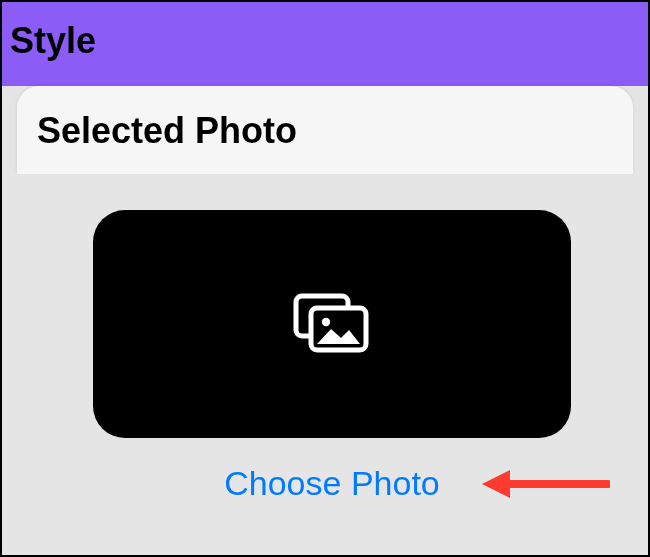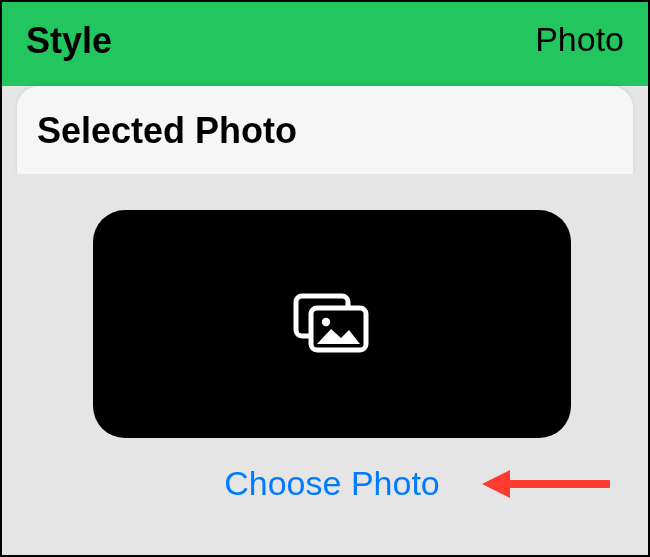--- a/index.html
+++ b/index.html
@@ -11,23 +11,23 @@
       font-family: -apple-system, BlinkMacSystemFont, "Segoe UI", Helvetica, Arial, sans-serif;
       width: 650px;
       height: 557px;
       background: #e5e5e5;
       border: 2px solid #000;
       overflow: hidden;
     }
     .style-row {
       display: flex;
       justify-content: space-between;
-      align-items: flex-start;
-      padding: 18px 24px 24px 24px;
-      background: #22c55e;
+      align-items: flex-end;
+      padding: 18px 24px 24px 8px;
+      background: #8b5cf6;
     }
     .style-label {
       font-size: 36px;
       font-weight: 700;
       color: #000;
     }
     .style-value {
       font-size: 34px;
       font-weight: 400;
       color: #000;
@@ -82,21 +82,20 @@
     }
     .arrow-annotation svg {
       display: block;
     }
   </style>
 </head>
 <body>
 
 <div class="style-row">
   <div class="style-label">Style</div>
-  <div class="style-value">Photo</div>
 </div>
 
 <div class="selected-card">
   <div class="selected-title">Selected Photo</div>
 </div>
 
 <div class="content-area">
   <div class="photo-preview">
     <span class="photo-icon">
       <svg width="78" height="62" viewBox="0 0 78 62" fill="none">

